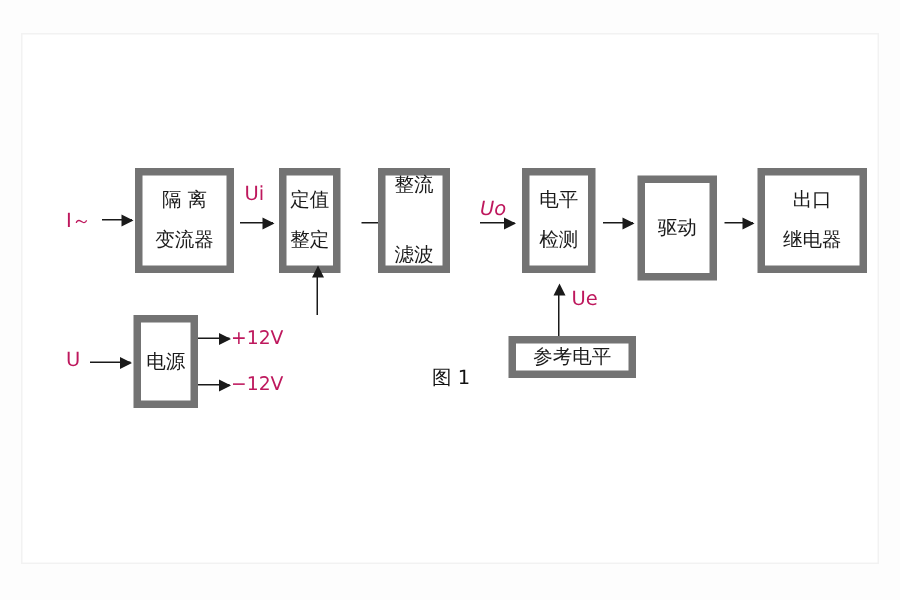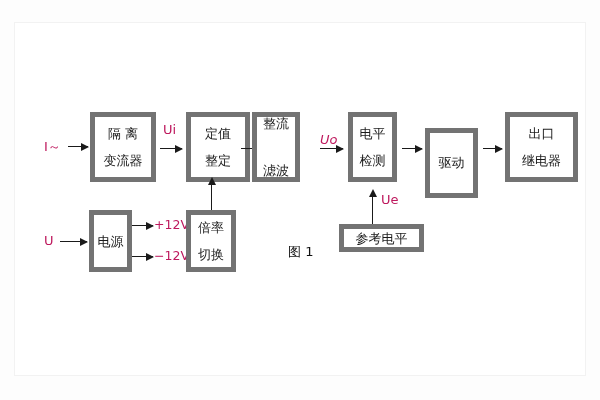--- a/index.html
+++ b/index.html
@@ -112,21 +112,21 @@
   <div class="harrow" style="left:60px; top:241px; width:27px;"></div>
 
   <div class="box" style="left:90px; top:112px; width:66px; height:70px;">
     <span class="ln">隔 离</span>
     <span class="ln">变流器</span>
   </div>
 
   <div class="lbl" style="left:163px; top:122px;">Ui</div>
   <div class="harrow" style="left:160px; top:148px; width:22px;"></div>
 
-  <div class="box" style="left:186px; top:112px; width:64px; height:70px;">
+  <div class="box" style="left:186px; top:112px; width:41px; height:70px;">
     <span class="ln">定值</span>
     <span class="ln">整定</span>
   </div>
 
   <div class="harrow" style="left:241px; top:148px; width:21px;"></div>
 
   <div class="box" style="left:252px; top:112px; width:48px; height:70px;justify-content:space-between;">
     <span class="ln">整流</span>
     <span class="ln">滤波</span>
   </div>
@@ -134,45 +134,41 @@
   <div class="lbl" style="left:320px; top:132px;font-style:italic;">Uo</div>
   <div class="harrow" style="left:320px; top:148px; width:23px;"></div>
 
   <div class="box" style="left:348px; top:112px; width:49px; height:70px;">
     <span class="ln">电平</span>
     <span class="ln">检测</span>
   </div>
 
   <div class="harrow" style="left:402px; top:148px; width:20px;"></div>
 
-  <div class="box one-line" style="left:425px; top:128px; width:53px; height:70px;font-family:Liberation Mono, monospace;">
+  <div class="box one-line" style="left:425px; top:117px; width:53px; height:70px;">
     <span class="ln">驱动</span>
   </div>
 
   <div class="harrow" style="left:483px; top:148px; width:19px;"></div>
 
   <div class="box" style="left:505px; top:112px; width:73px; height:70px;">
     <span class="ln">出口</span>
     <span class="ln">继电器</span>
   </div>
 
   <div class="box one-line" style="left:89px; top:210px; width:43px; height:62px;">
     <span class="ln">电源</span>
   </div>
 
   <div class="harrow" style="left:132px; top:225px; width:21px;"></div>
   <div class="lbl small" style="left:154px; top:217px;">+12V</div>
 
   <div class="harrow" style="left:132px; top:256px; width:21px;"></div>
   <div class="lbl small" style="left:154px; top:248px;">−12V</div>
 
-  <div class="box" style="left:186px; top:210px; width:50px; height:62px;">
-    <span class="ln">倍率</span>
-    <span class="ln">切换</span>
-  </div>
 
   <div class="varrow" style="left:211px; top:184px; height:26px;"></div>
 
   <div class="box one-line" style="left:339px; top:224px; width:85px; height:28px;">
     <span class="ln">参考电平</span>
   </div>
 
   <div class="varrow" style="left:372px; top:196px; height:28px;"></div>
   <div class="lbl" style="left:381px; top:192px;">Ue</div>
 

